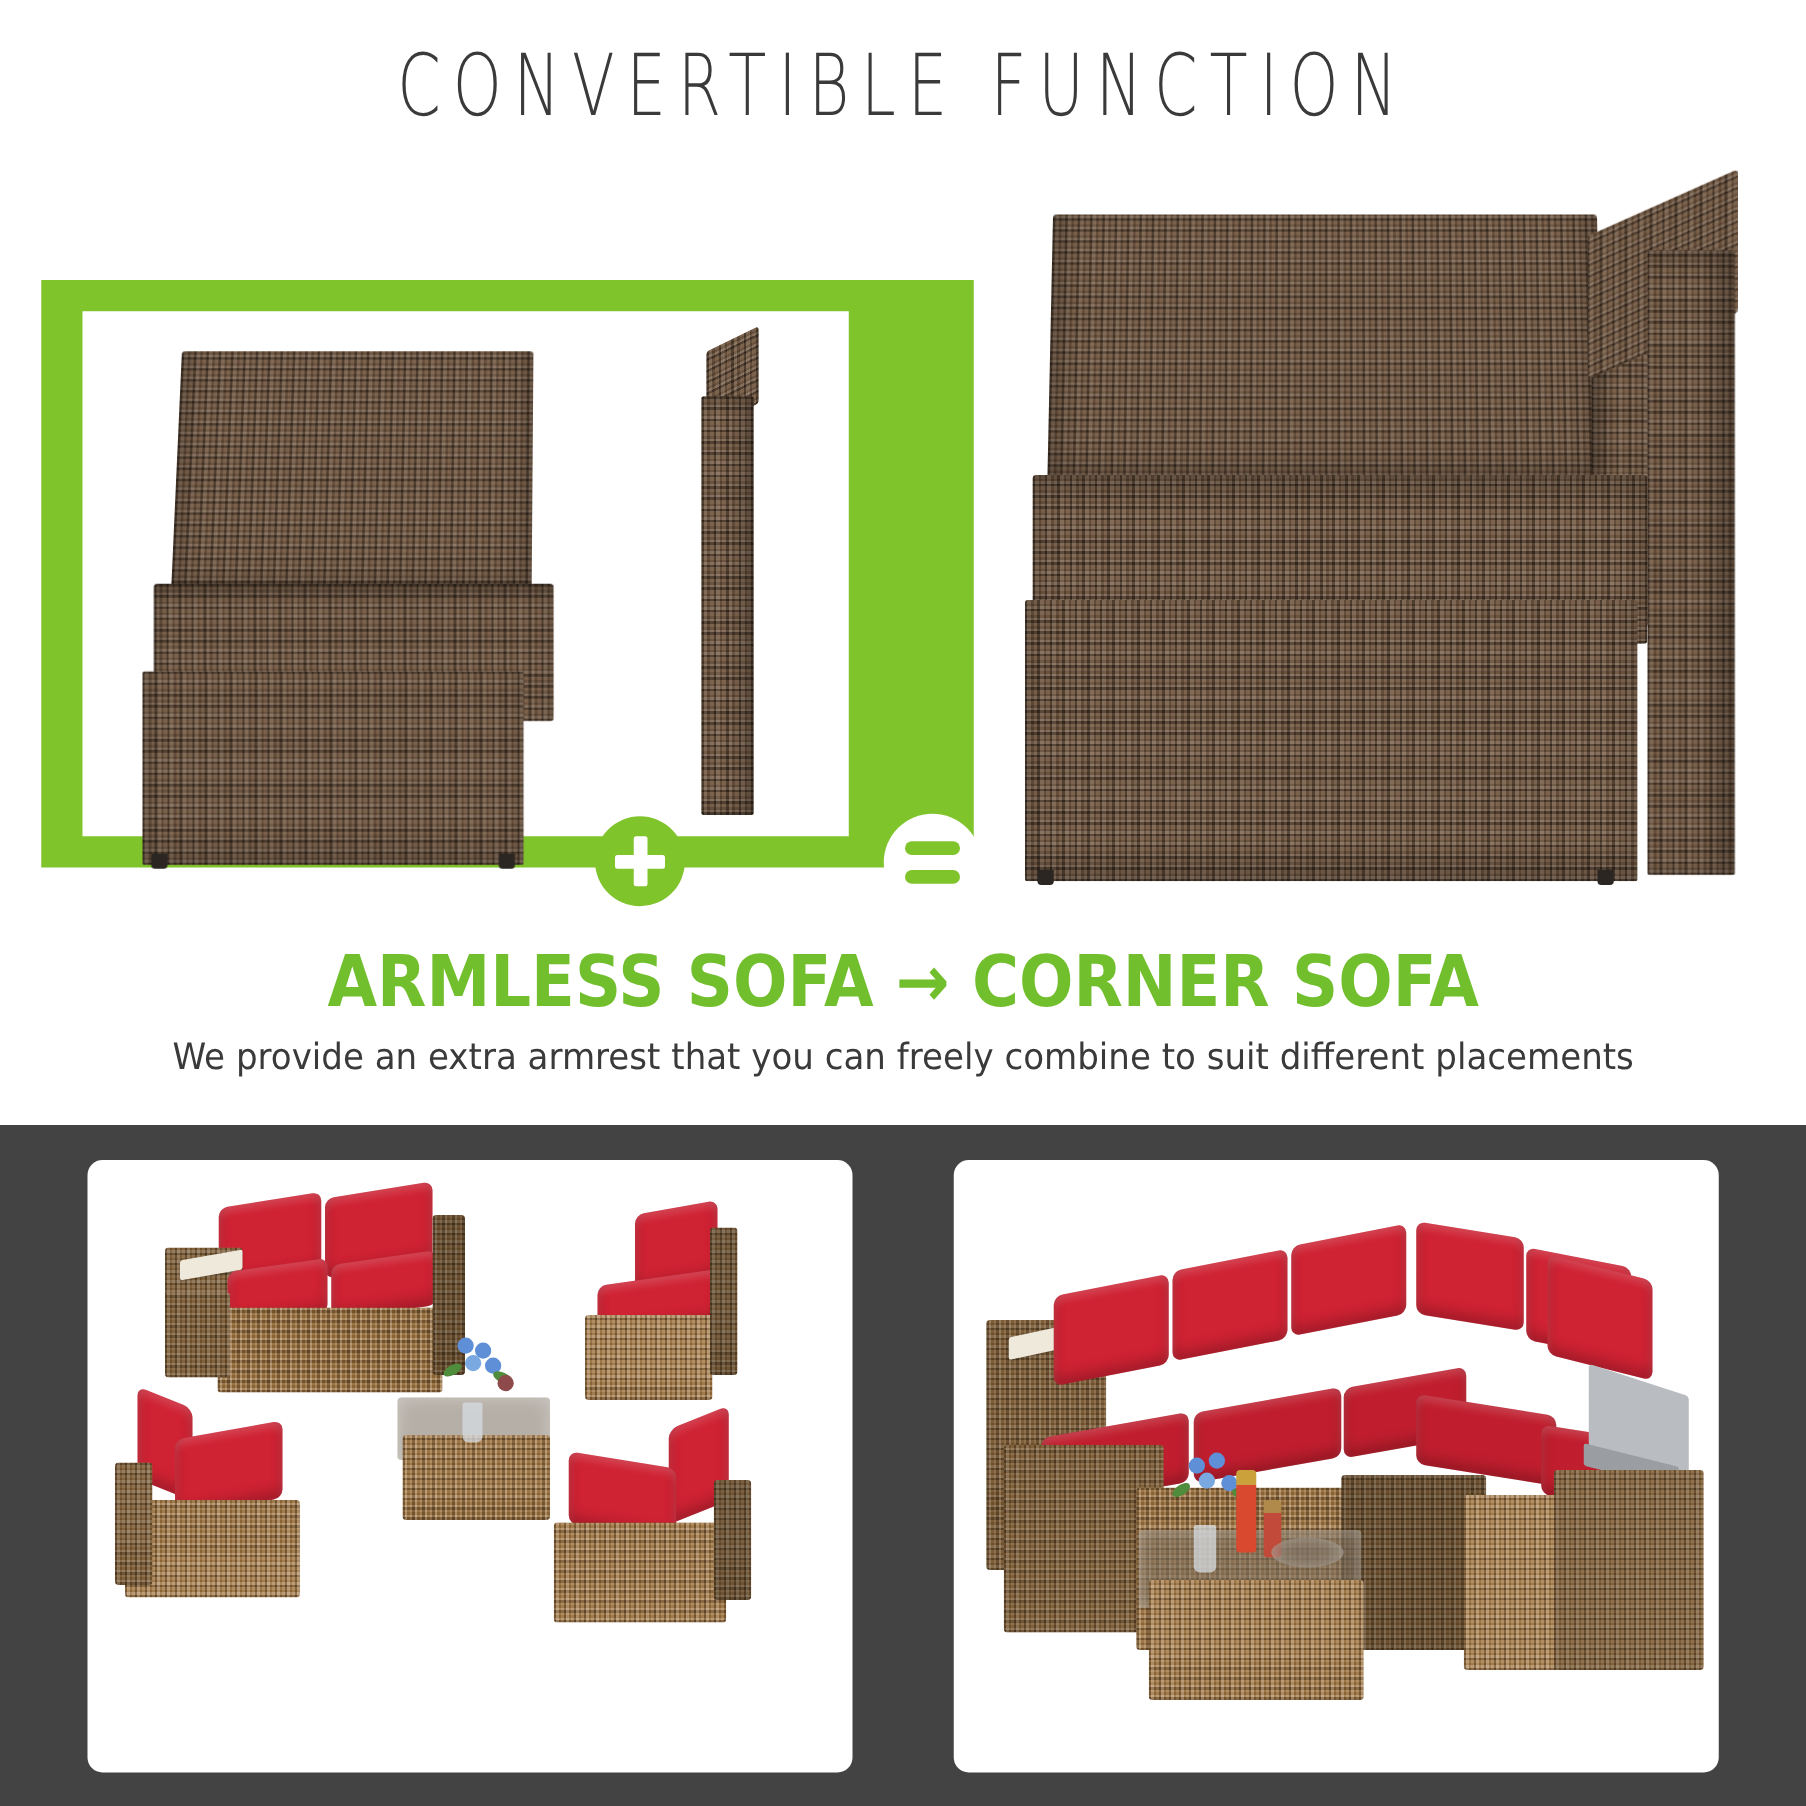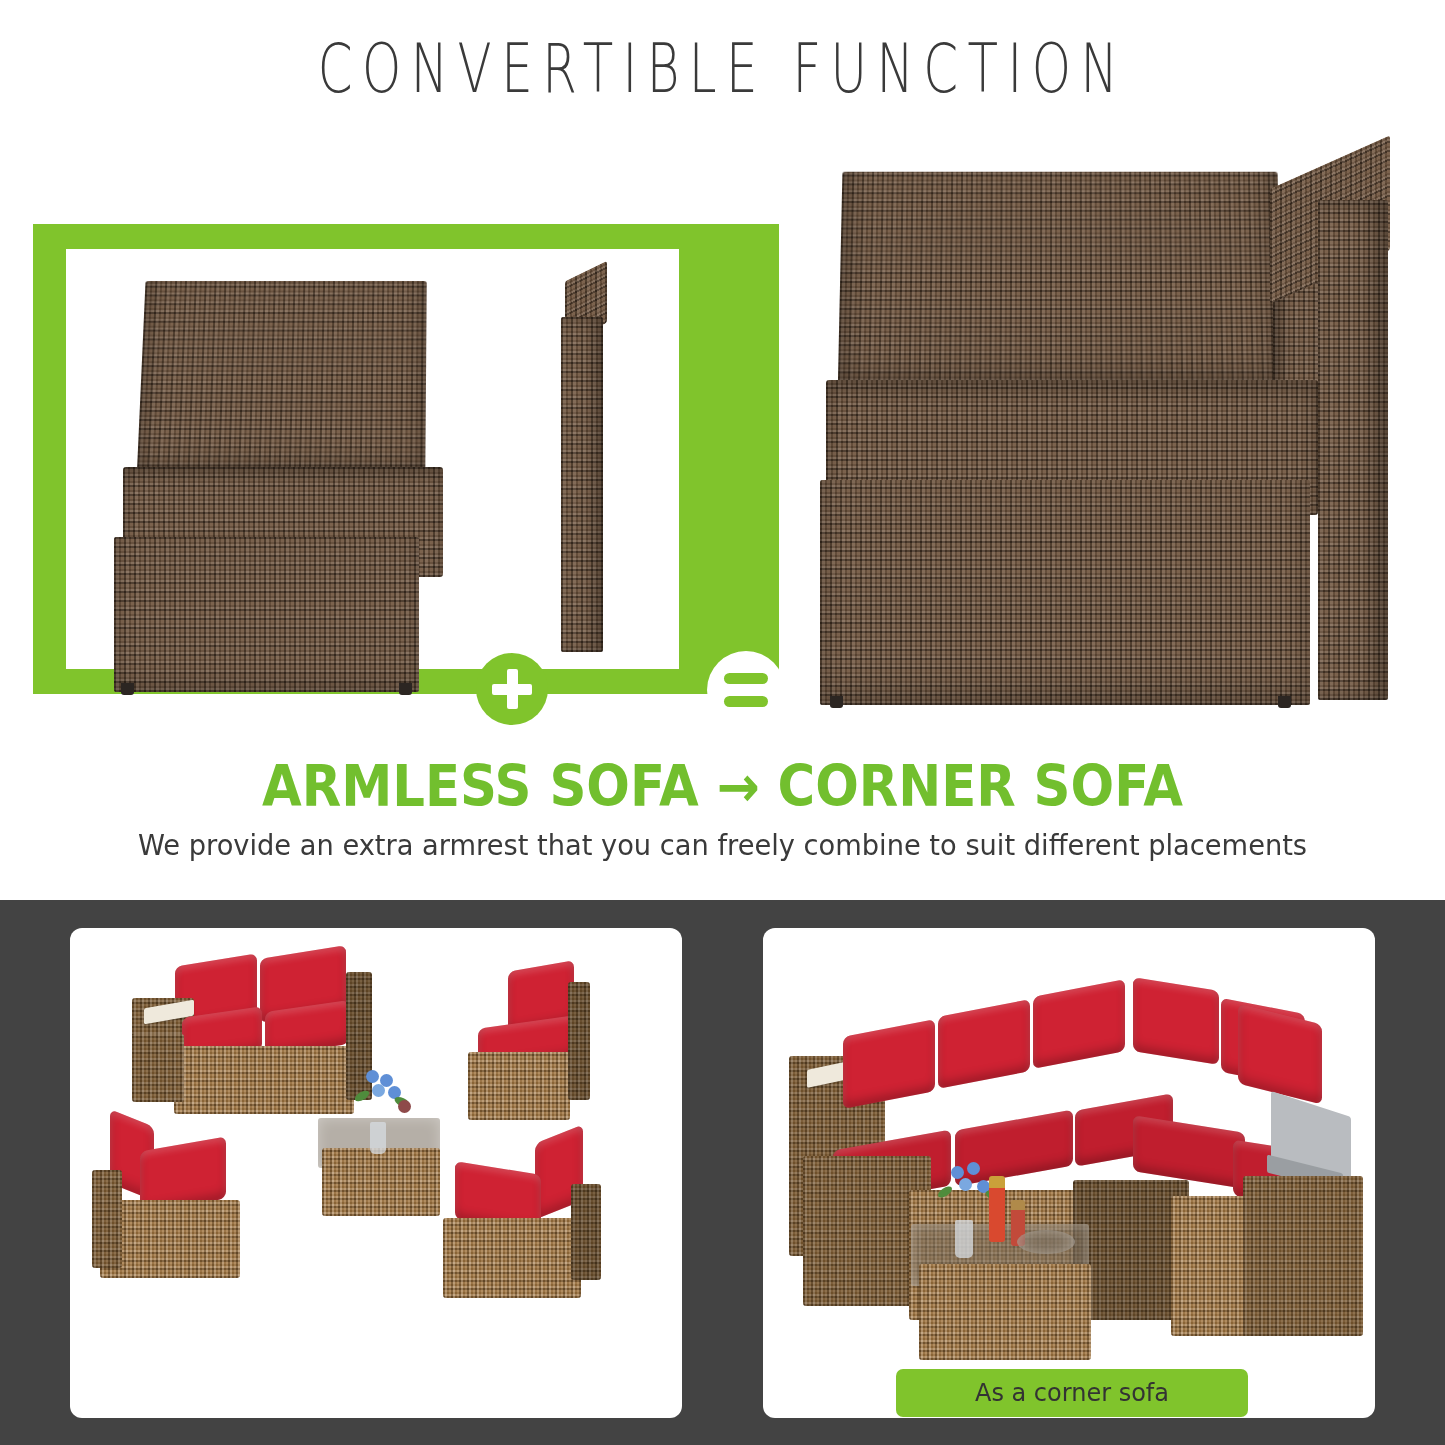--- a/index.html
+++ b/index.html
@@ -357,17 +357,14 @@
         <span class="leaf" style="left:0px;  top:26px; transform:rotate(-34deg);"></span>
         <span class="leaf" style="left:48px; top:30px; transform:rotate(28deg);"></span>
       </div>
       <div class="vase" style="left:54px; top:12px; width:18px; height:38px;"></div>
       <div class="bottle" style="left:88px; top:-32px; width:16px; height:66px; background:linear-gradient(180deg,#caa13a 0 18%, #d9492f 18% 100%);"></div>
       <div class="bottle" style="left:110px; top:-8px; width:14px; height:46px; background:linear-gradient(180deg,#b08a4a 0 22%, #c24a3a 22% 100%);"></div>
       <div class="glass-top" style="left:116px; top:22px; width:58px; height:24px; border-radius:50%;"></div>
     </div>
   </div>
 
-  <div class="label-pill" id="label-right" style="left:896px;">
-    <span>As a corner sofa</span>
-  </div>
 
 </div>
 
 </body></html>

